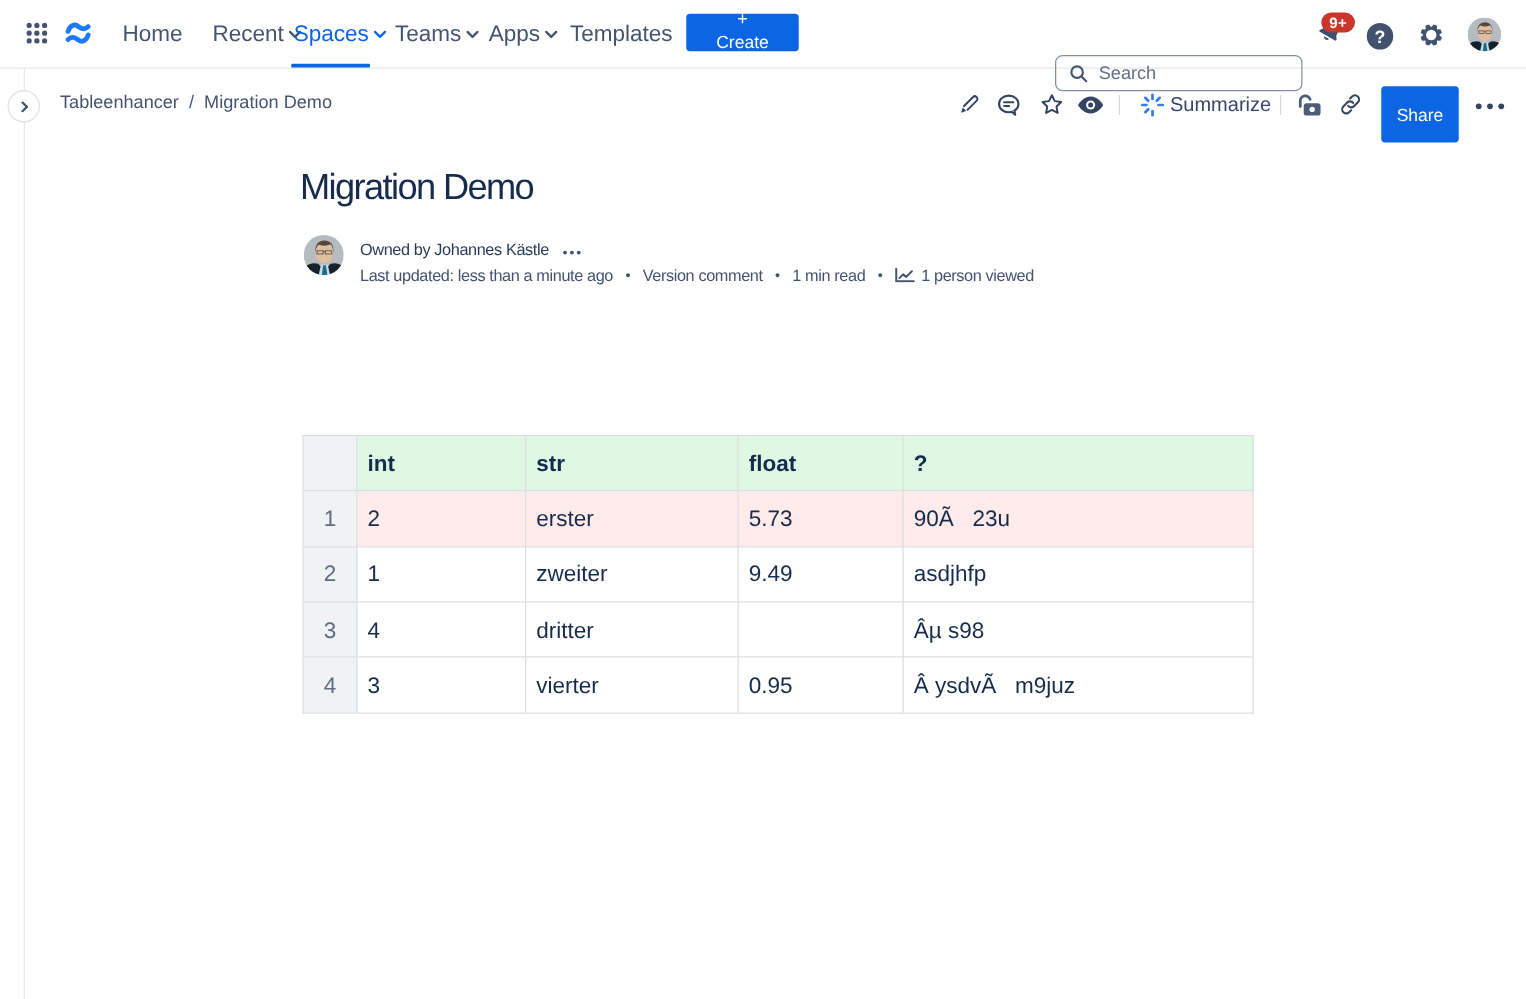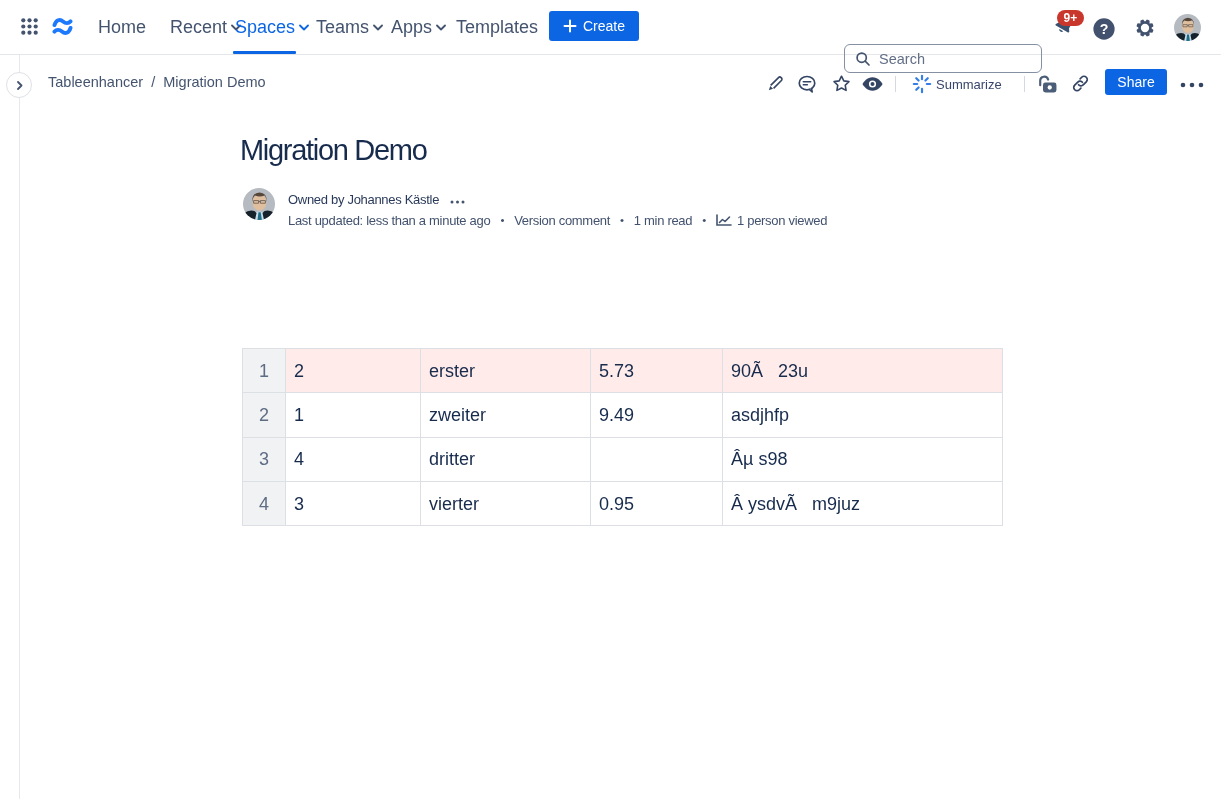--- a/index.html
+++ b/index.html
@@ -11,38 +11,38 @@
 .topnav { position:absolute; left:0; top:0; width:1221px; height:55px;
   background:#fff; border-bottom:1px solid #e4e6ea; }
 .navitem { position:absolute; top:0; height:54px; display:flex; align-items:center;
   font-size:18px; font-weight:500; color:#44546F; }
 .navitem .chev { margin-left:4px; }
 .nav-active { color:#0C66E4; }
 .underline { position:absolute; left:233px; top:51px; width:63px; height:3px;
   background:#0C66E4; border-radius:1px; }
 .createbtn { position:absolute; left:549px; top:11px; width:90px; height:30px;
   background:#0C66E4; border-radius:3px; color:#fff; font-size:14px; font-weight:500;
-  display:flex; align-items:center; justify-content:center; gap:6px; }
+  display:flex; align-items:center; justify-content:center; gap:6px;flex-direction:column; }
 .searchbox { position:absolute; left:844px; top:12px; width:198px; height:29px;
   border:1px solid #8590A2; border-radius:6px; display:flex; align-items:center;
   padding-left:10px; gap:8px; color:#626F86; font-size:14.5px;margin-top:32px; }
 .badge { position:absolute; left:1056.8px; top:9.8px; min-width:27.5px; height:15.8px;
   background:#C9372C; border-radius:8px; color:#fff; font-size:12px; font-weight:700;
   display:flex; align-items:center; justify-content:center; z-index:3; padding:0 4px; letter-spacing:0.3px;}
 
 
 .rail { position:absolute; left:19px; top:55px; width:1px; height:744px; background:#e7e8ec; }
 .collapse { position:absolute; left:6px; top:72px; width:26px; height:26px; border-radius:50%;
   background:#fff; border:1px solid #dfe1e6; display:flex; align-items:center; justify-content:center;
   z-index:2; }
 .crumbs { position:absolute; left:48px; top:74.2px; font-size:14.5px; line-height:17px; color:#44546F; }
-.sharebtn { position:absolute; left:1105px; top:69px; width:62px; height:26px;
+.sharebtn { position:absolute; left:1105px; top:69px; width:62px; height:45px;
   background:#0C66E4; border-radius:3px; color:#fff; font-size:14px; font-weight:500;
   display:flex; align-items:center; justify-content:center; }
-.summarize { position:absolute; left:936px; top:75.5px; font-size:13px; line-height:17px; font-weight:500; color:#38466b; }
+.summarize { position:absolute; left:936px; top:75.5px; font-size:16px; line-height:17px; font-weight:500; color:#38466b; }
 .vdiv { position:absolute; top:75.5px; width:1px; height:16px; background:#d5d8de; }
 
 
 .title { position:absolute; left:240px; top:134px; font-size:29px; font-weight:500;
   color:#172B4D; letter-spacing:-1.3px; line-height:33px; }
 .byline1 { position:absolute; left:288px; top:191.5px; font-size:13px; line-height:16px; letter-spacing:-0.3px; color:#2a3a5a; }
 .byline2 { position:absolute; left:288px; top:212.9px; font-size:13px; line-height:16px; letter-spacing:-0.3px; color:#42526E; }
 .dotsep { display:inline-block; margin:0 10px; font-size:11.5px; color:#42526E; transform:translateY(-1px);}
 
 
@@ -258,20 +258,27 @@
 
 <table>
   <colgroup>
       <col style="width:43px">
       <col style="width:135px">
       <col style="width:170px">
       <col style="width:132px">
       <col style="width:280px">
     </colgroup>
   <tbody>
+      <tr>
+    <td class="num"></td>
+        <th>int</th>
+        <th>str</th>
+        <th>float</th>
+        <th>?</th>
+  </tr>
   <tr class="pink">
     <td class="num">1</td>
         <td>2</td>
         <td>erster</td>
         <td>5.73</td>
         <td>90Ã&nbsp;&nbsp;&nbsp;23u</td>
   </tr>
   <tr>
     <td class="num">2</td>
         <td>1</td>

